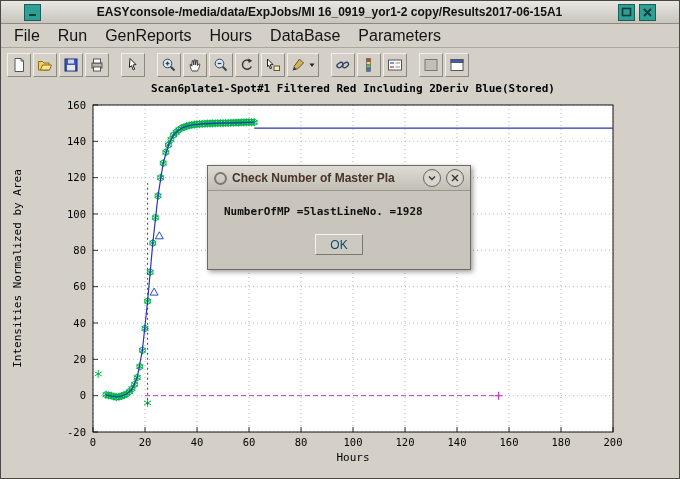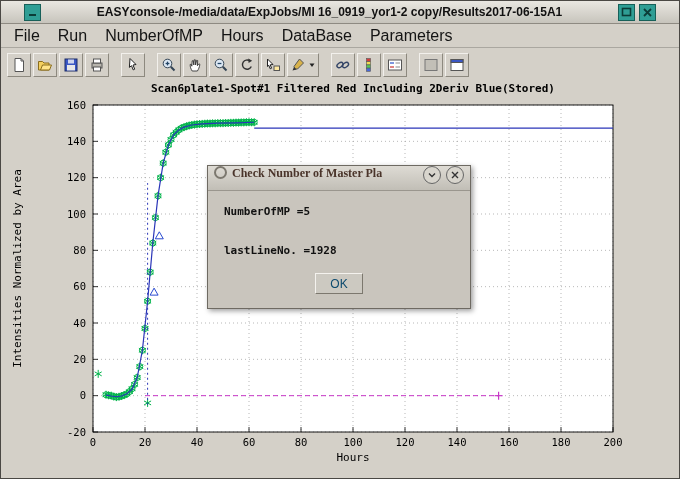--- a/index.html
+++ b/index.html
@@ -26,28 +26,28 @@
   .tbtn.wide{width:30px;}
   
   .figure{position:absolute;left:0;top:76px;right:0;bottom:0;background:#d4d0c8;}
   #chart{position:absolute;left:0;top:0;display:block;}
   .tick{font:10.5px "DejaVu Sans Mono",monospace;fill:#000;}
   .ctitle{font:bold 11px "DejaVu Sans Mono",monospace;fill:#000;}
   .clabel{font:11px "DejaVu Sans Mono",monospace;fill:#000;}
   
   .dialog{position:absolute;left:206px;top:88px;width:262px;background:#c9c5bd;
     border:1px solid #6e6a62;box-shadow:2px 2px 5px rgba(0,0,0,.38);}
-  .dlg-title{height:24px;display:flex;background:linear-gradient(#dedbd4,#c1beb6);
-    border-bottom:1px solid #9a968e;padding:0 6px;gap:5px;font-family:Liberation Serif, serif;}
+  .dlg-title{height:24px;display:flex;align-items:center;background:linear-gradient(#dedbd4,#c1beb6);
+    border-bottom:1px solid #9a968e;padding:0 6px;gap:5px;}
   .dlg-ico{width:9px;height:9px;border:2px solid #7c786f;border-radius:50%;flex:0 0 auto;}
   .dlg-text{flex:1;font-weight:bold;font-size:12px;color:#4a342a;white-space:nowrap;overflow:hidden;}
   .dlg-btn{width:16px;height:16px;border:1px solid #666;border-radius:50%;background:#d8d5cd;
     display:flex;align-items:center;justify-content:center;cursor:pointer;flex:0 0 auto;}
   .dlg-body{padding:14px 12px 10px;}
-  .dlg-msg{font:bold 11px "DejaVu Sans Mono",monospace;color:#111;display:flex;gap:26px;padding-left:4px;flex-direction:column;}
+  .dlg-msg{font:bold 11px "DejaVu Sans Mono",monospace;color:#111;display:flex;padding-left:4px;}
   .dlg-ok{display:block;margin:16px auto 4px;width:48px;height:21px;background:#ccc9c1;
     border:1px solid;border-color:#f4f2ee #7c786e #7c786e #f4f2ee;
     font:12px "Liberation Sans",sans-serif;color:#0c4a6e;cursor:pointer;}
 </style>
 </head>
 <body>
 
 <div class="window">
 
   <div class="titlebar">
@@ -65,21 +65,21 @@
     <div class="wbtn">
       <svg width="11" height="11" viewBox="0 0 11 11">
           <path d="M2 2 L9 9 M9 2 L2 9" stroke="#0b3c38" stroke-width="1.8"></path>
         </svg>
     </div>
   </div>
 
   <div class="menubar" id="menubar">
       <span class="menu-item">File</span>
       <span class="menu-item">Run</span>
-      <span class="menu-item">NumberOfMP</span>
+      <span class="menu-item">GenReports</span>
       <span class="menu-item">Hours</span>
       <span class="menu-item">DataBase</span>
       <span class="menu-item">Parameters</span>
     </div>
 
   <div class="toolbar" id="toolbar">
       <div class="tbtn">
         <svg width="16" height="16" viewBox="0 0 16 16">
           <path d="M4 1.5h6l2.5 2.5v10.5h-8.5z" fill="#fff" stroke="#555"></path>
           <path d="M10 1.5v2.5h2.5" fill="none" stroke="#555"></path>

